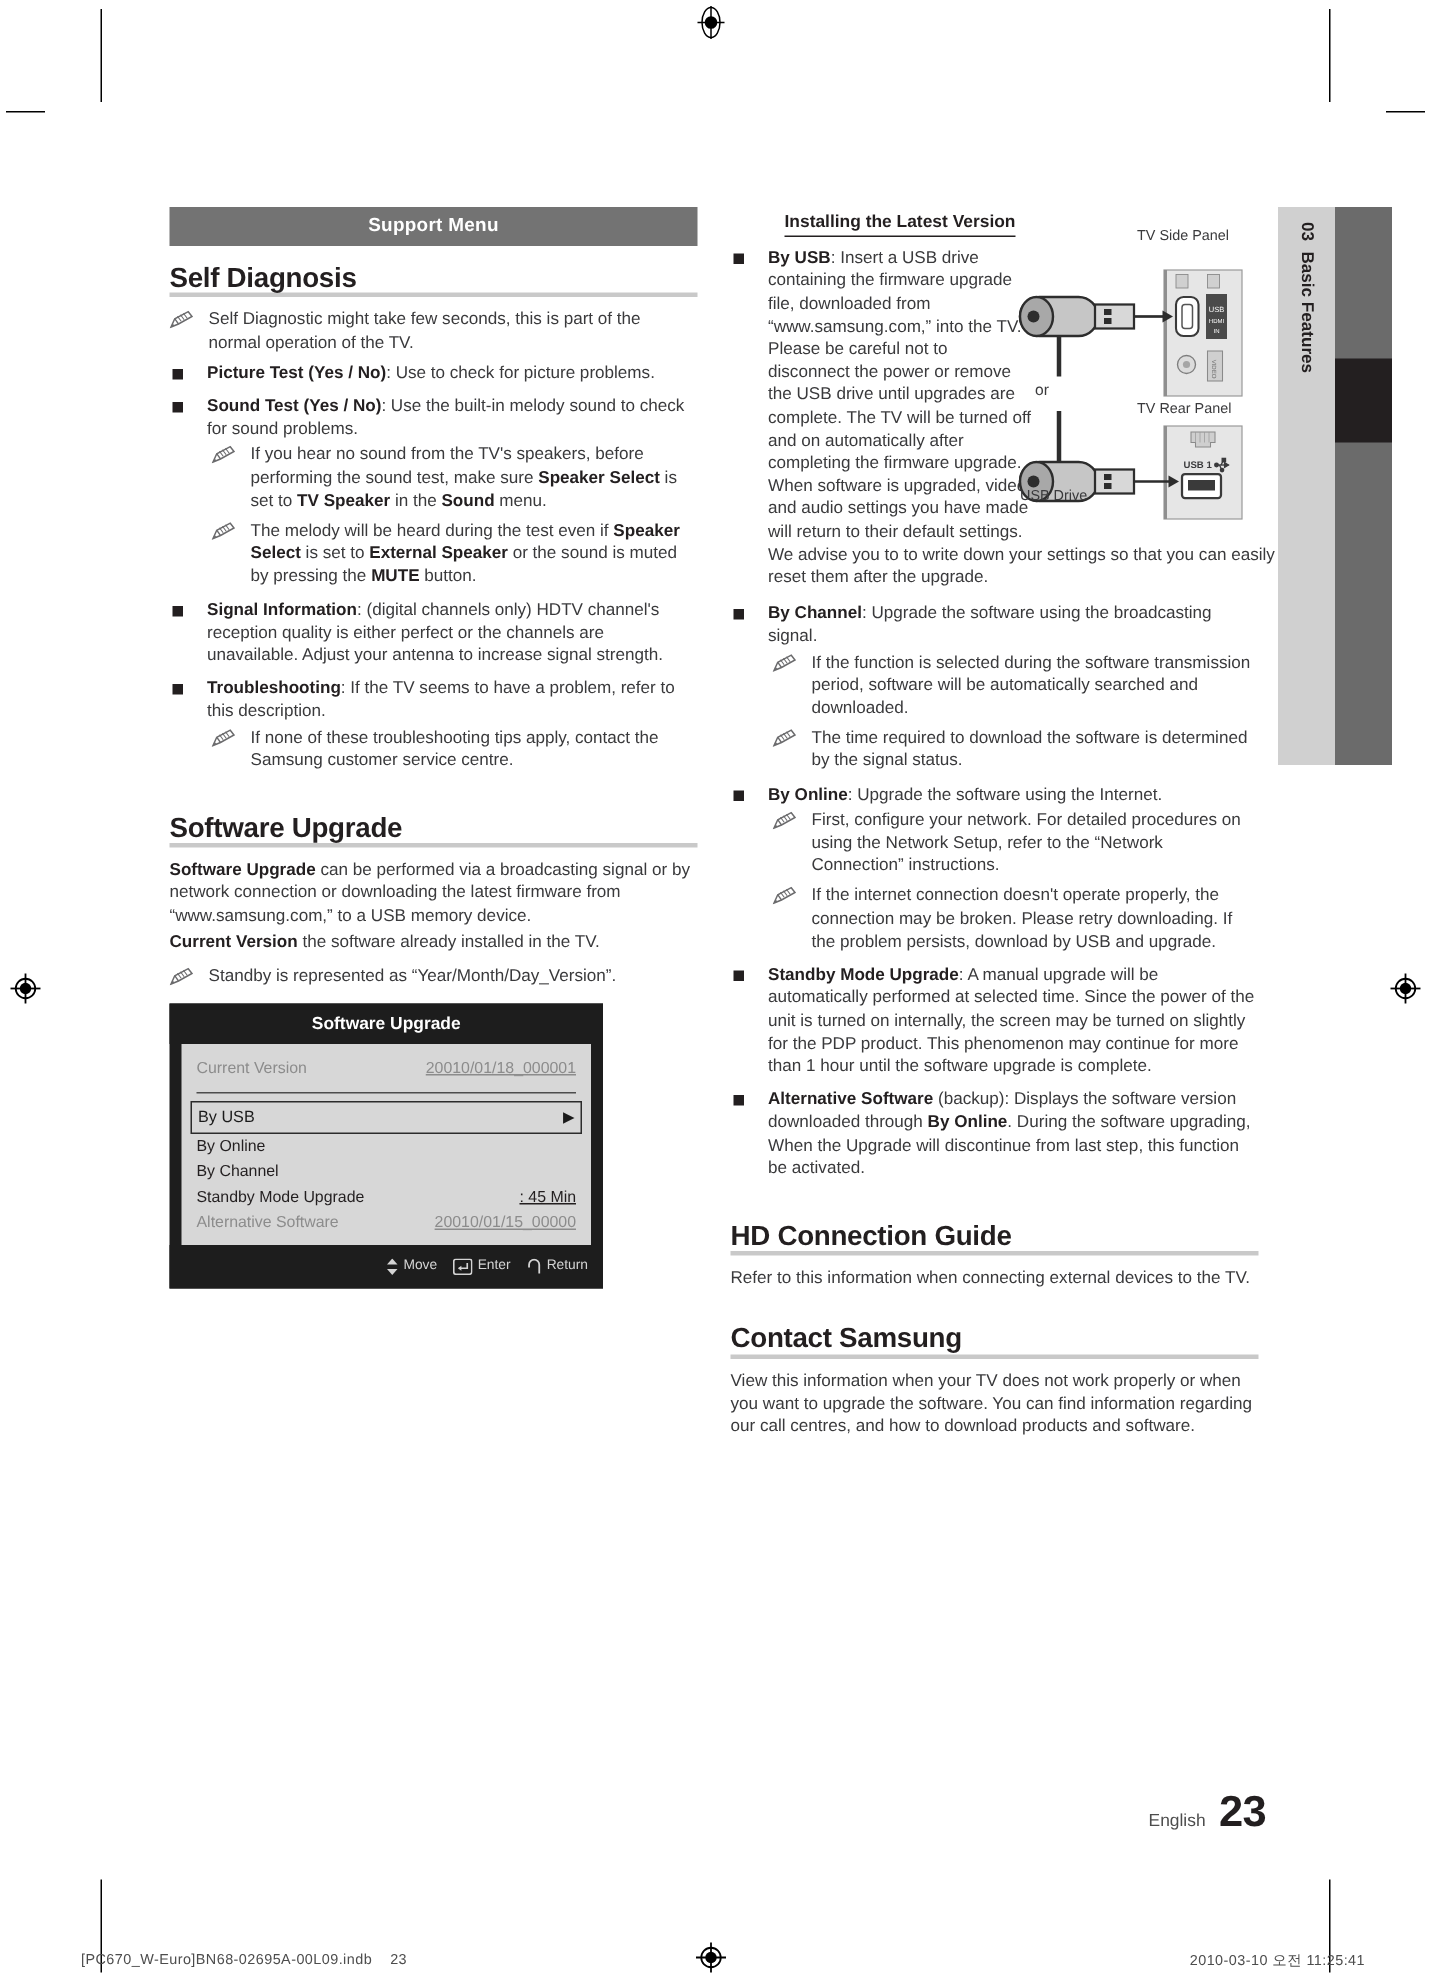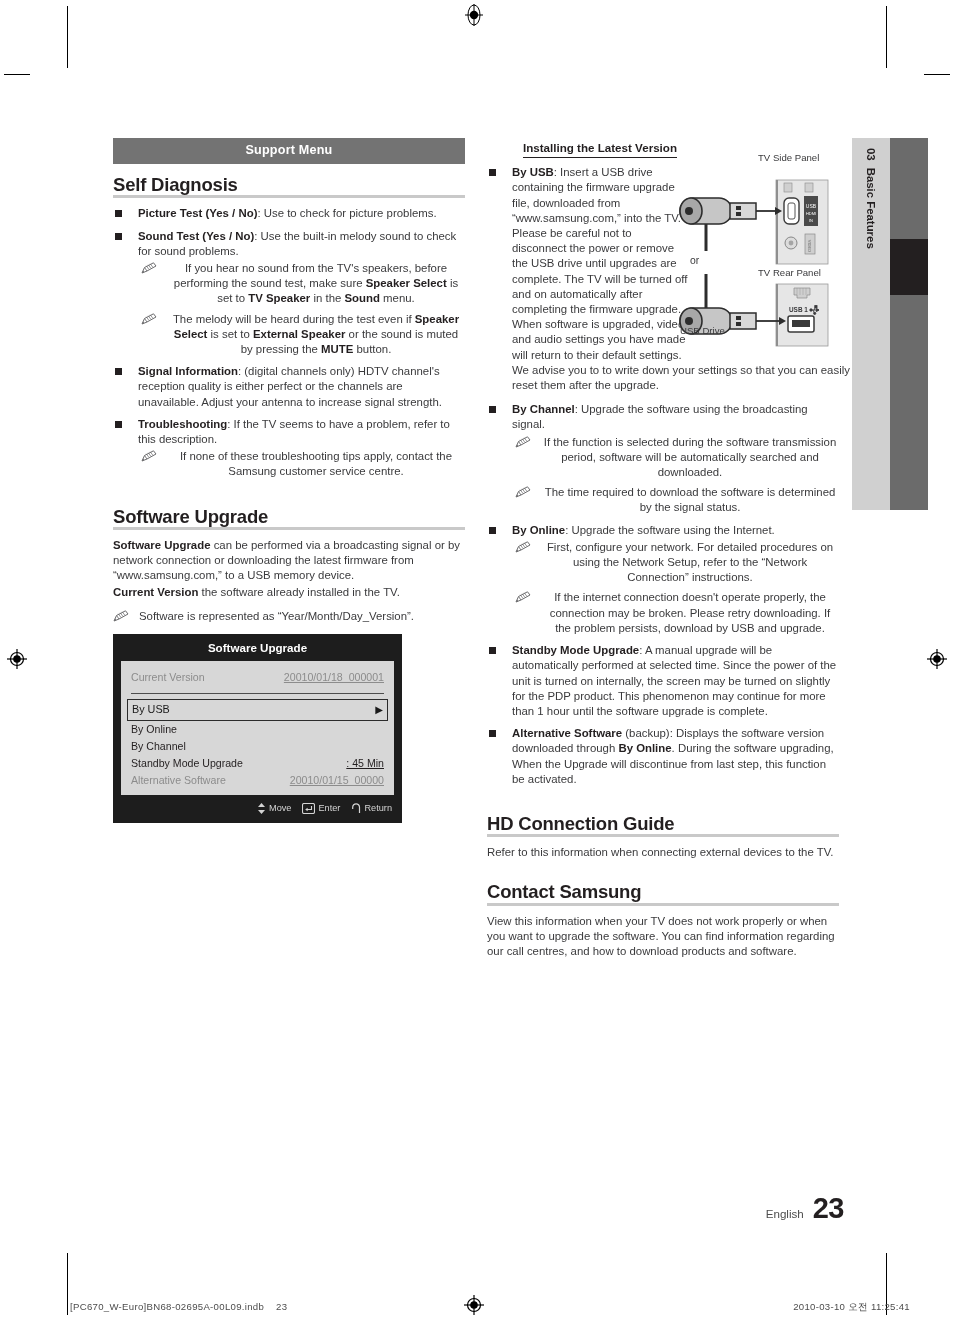--- a/index.html
+++ b/index.html
@@ -104,21 +104,21 @@
     position: relative;
     padding-left: 26px;
     margin: 0 0 5px 0;
   }
   .nt > .pen {
     position: absolute;
     left: 0px; top: 1px;
     width: 16px; height: 12px;
   }
   
-  .bl .nt { padding-left: 29px; margin-bottom: 5px; text-align: center; }
+  .bl .nt { padding-left: 29px; margin-bottom: 5px; }
   .bl .nt > .pen { left: 3px; }
 
   
   .tight { margin-bottom: 2px; }
   .gap-sm { height: 6px; }
   .gap-md { height: 13px; }
   .gap-lg { height: 22px; }
 
   
   .osd {
@@ -240,21 +240,21 @@
   #page-number .num { font-size: 29px; font-weight: bold; color: #231f20; letter-spacing: -0.5px; }
 
   #print-footer {
     position: absolute;
     left: 0; bottom: 20px;
     width: 954px;
     font-size: 9.6px;
     color: #4d4d4d;
     letter-spacing: 0.3px;
   }
-  #print-footer .left  { position: absolute; left: 70px;  top: 0; white-space: nowrap; }
+  #print-footer .left  { position: absolute; left: 54px;  top: 0; white-space: nowrap; }
   #print-footer .right { position: absolute; right: 44px; top: 0; white-space: nowrap; }
   #print-footer .left .pg { margin-left: 12px; }
 </style>
 </head>
 <body>
 
 <div class="crop-mark" style="left:67px;  top:6px;   width:1px;  height:62px;"></div>
 <div class="crop-mark" style="left:4px;   top:74px;  width:26px; height:1px;"></div>
 <div class="crop-mark" style="left:886px; top:6px;   width:1px;  height:62px;"></div>
 <div class="crop-mark" style="left:924px; top:74px;  width:26px; height:1px;"></div>
@@ -298,20 +298,33 @@
 
   <div class="col" id="col-left">
 
     <div class="menu-band">Support Menu</div>
 
     <div class="gap-md"></div>
 
     <h1 class="h1-sec">Self Diagnosis</h1>
     <div class="h1-rule"></div>
 
+    <div class="nt">
+      <span class="pen">
+        <svg width="16" height="12" viewBox="0 0 16 12">
+          <path d="M1 11 L3.5 5.5 L12.5 0.8 L15 4 L6 9 Z" fill="none" stroke="#6b6b6d" stroke-width="1"></path>
+          <line x1="3.6" y1="5.6" x2="6" y2="9" stroke="#6b6b6d" stroke-width="0.9"></line>
+          <line x1="5.3" y1="3.8" x2="7.8" y2="7.2" stroke="#6b6b6d" stroke-width="0.7"></line>
+          <line x1="7.3" y1="2.8" x2="9.8" y2="6.2" stroke="#6b6b6d" stroke-width="0.7"></line>
+          <line x1="9.3" y1="1.8" x2="11.8" y2="5.2" stroke="#6b6b6d" stroke-width="0.7"></line>
+          <path d="M1 11 L3.2 10 L2.2 8.6 Z" fill="#6b6b6d"></path>
+        </svg>
+      </span>
+      <span>Self Diagnostic might take few seconds, this is part of the normal operation of the TV.</span>
+    </div>
 
     <div class="bl">
       <span class="sq"></span>
       <b>Picture Test (Yes / No)</b><span>: Use to check for picture problems.</span>
     </div>
 
     <div class="bl">
       <span class="sq"></span>
       <div class="tight"><b>Sound Test (Yes / No)</b><span>: Use the built-in melody sound to check for sound problems.</span></div>
 
@@ -381,21 +394,21 @@
       <span class="pen">
         <svg width="16" height="12" viewBox="0 0 16 12">
           <path d="M1 11 L3.5 5.5 L12.5 0.8 L15 4 L6 9 Z" fill="none" stroke="#6b6b6d" stroke-width="1"></path>
           <line x1="3.6" y1="5.6" x2="6" y2="9" stroke="#6b6b6d" stroke-width="0.9"></line>
           <line x1="5.3" y1="3.8" x2="7.8" y2="7.2" stroke="#6b6b6d" stroke-width="0.7"></line>
           <line x1="7.3" y1="2.8" x2="9.8" y2="6.2" stroke="#6b6b6d" stroke-width="0.7"></line>
           <line x1="9.3" y1="1.8" x2="11.8" y2="5.2" stroke="#6b6b6d" stroke-width="0.7"></line>
           <path d="M1 11 L3.2 10 L2.2 8.6 Z" fill="#6b6b6d"></path>
         </svg>
       </span>
-      <span>Software is represented as “Year/Month/Day_Version”.</span>
+      <span>Standby is represented as “Year/Month/Day_Version”.</span>
     </div>
 
     <div class="osd">
       <div class="osd-title">Software Upgrade</div>
       <div class="osd-body">
         <div class="osd-row dim">
           <span class="lbl">Current Version</span>
           <span class="val">20010/01/18_000001</span>
         </div>
         <div class="osd-sep"></div>

